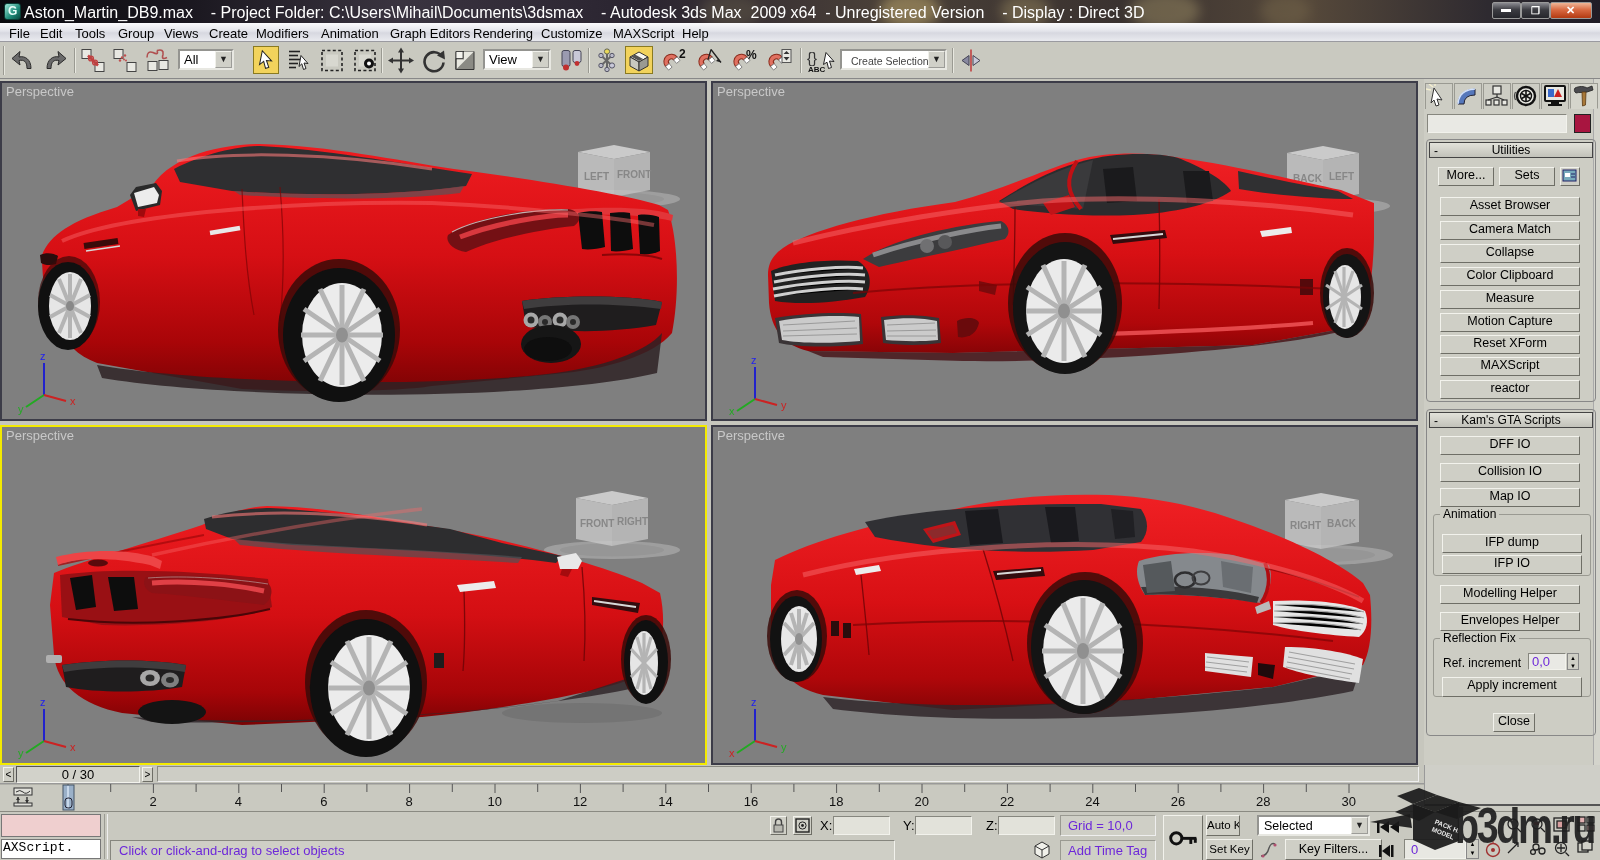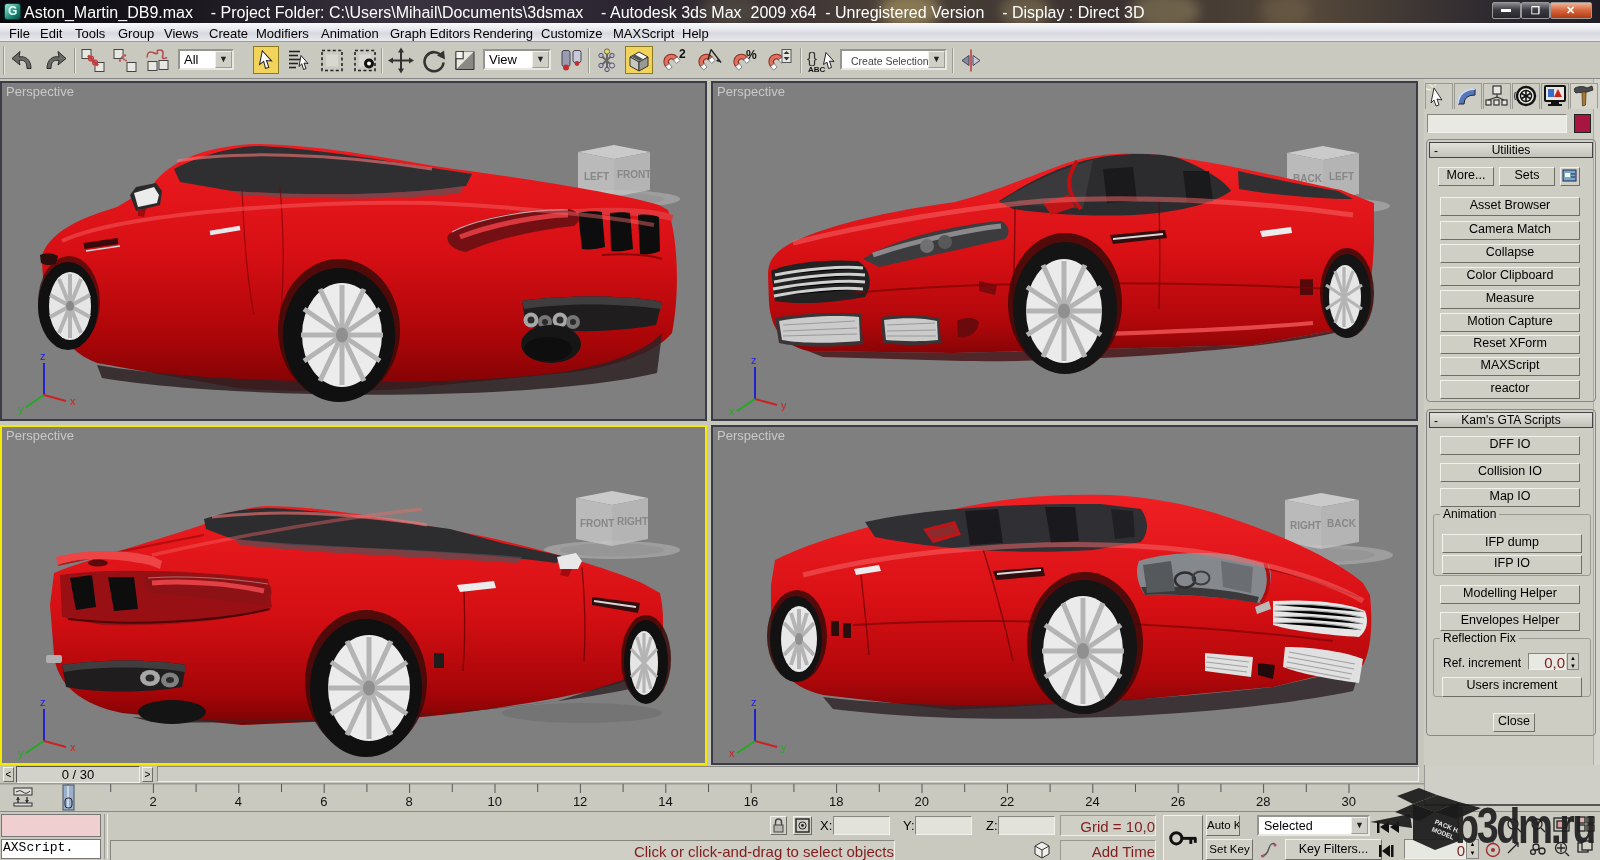--- a/index.html
+++ b/index.html
@@ -45,21 +45,21 @@
 .rhead { position:relative; height:16px; background:linear-gradient(#e2e2da,#c2c2ba); border:1px solid #444; margin:2px; font-size:12px; color:#000; text-align:center; }
 .rhead .minus { position:absolute; left:4px; top:1px; }
 .pbtn { position:absolute; background:#cfcfc6; border:1px solid; border-color:#f2f2ec #6e6e66 #6e6e66 #f2f2ec; font-size:12.5px; color:#000; text-align:center; }
 .fieldset { position:absolute; border:1px solid #9a9a92; border-radius:3px; }
 .fieldset .legend { position:absolute; top:-8px; left:6px; background:#cdcdc4; font-size:12px; padding:0 3px; color:#000; }
 
 
 #trackrow { left:0; top:765px; width:1424px; height:19px; background:#c6c6bd; border-bottom:1px solid #999; }
 #rulerrow { left:0; top:784px; width:1424px; height:27px; background:#c9c9c0; }
 #statusbar { left:0; top:811px; width:1600px; height:49px; background:#c9c9c0; border-top:1px solid #8a8a82; }
-.sunken { position:absolute; background:#cfcfc6; border:1px solid; border-color:#86867e #f2f2ec #f2f2ec #86867e; font-size:15px; color:#7f1d1d;text-align:right; }
+.sunken { position:absolute; background:#cfcfc6; border:1px solid; border-color:#86867e #f2f2ec #f2f2ec #86867e; font-size:13px; color:#6d28d9; }
 .btn3d { position:absolute; background:#cfcfc6; border:1px solid; border-color:#f2f2ec #6e6e66 #6e6e66 #f2f2ec; font-size:13px; color:#000; text-align:center; white-space:nowrap; overflow:hidden; }
 </style>
 </head>
 <body>
 <div id="root">
 
   <div id="titlebar" class="abs">
     <div class="blob" style="left:880px;top:-8px;width:60px;height:36px;background:#c8b070;opacity:.5"></div>
     <div class="blob" style="left:1000px;top:-6px;width:50px;height:34px;background:#9a8a60;opacity:.45"></div>
     <div class="blob" style="left:1130px;top:-8px;width:70px;height:38px;background:#b0a070;opacity:.4"></div>
@@ -793,21 +793,21 @@
       <div class="pbtn" style="left:15px;top:124px;width:140px;height:19px">IFP dump</div>
       <div class="pbtn" style="left:15px;top:145px;width:140px;height:19px">IFP IO</div>
       <div class="pbtn" style="left:13px;top:175px;width:140px;height:19px">Modelling Helper</div>
       <div class="pbtn" style="left:13px;top:202px;width:140px;height:19px">Envelopes Helper</div>
       <div class="fieldset" style="left:6px;top:228px;width:158px;height:59px">
           <span class="legend">Reflection Fix</span>
         </div>
       <span class="abs" style="left:16px;top:246px;font-size:12px">Ref. increment</span>
       <div class="sunken" style="left:101px;top:243px;width:38px;height:17px;background:#e9e9e4;padding-left:3px">0,0</div>
       <div class="abs" style="left:140px;top:243px;width:12px;height:17px;background:#cfcfc6;border:1px solid #888;font-size:6px;text-align:center;line-height:8px">▲<br>▼</div>
-      <div class="pbtn" style="left:15px;top:267px;width:140px;height:20px">Users increment</div>
+      <div class="pbtn" style="left:15px;top:267px;width:140px;height:20px">Apply increment</div>
       <div class="pbtn" style="left:66px;top:303px;width:42px;height:19px">Close</div>
     </div>
   </div>
 
   <div id="trackrow" class="abs">
     <div class="abs" style="left:157px;top:1px;width:1262px;height:16px;background:#cdcdc5;border:1px solid;border-color:#8a8a82 #eee #eee #8a8a82"></div>
     <div class="btn3d" style="left:3px;top:2px;width:11px;height:15px;font-size:10px;line-height:14px">&lt;</div>
     <div class="btn3d" style="left:16px;top:1px;width:124px;height:17px;border-color:#555 #f2f2ec #f2f2ec #555;background:#d2d2ca;font-size:13px;line-height:16px">0 / 30</div>
     <div class="btn3d" style="left:142px;top:2px;width:11px;height:15px;font-size:10px;line-height:14px">&gt;</div>
   </div>

